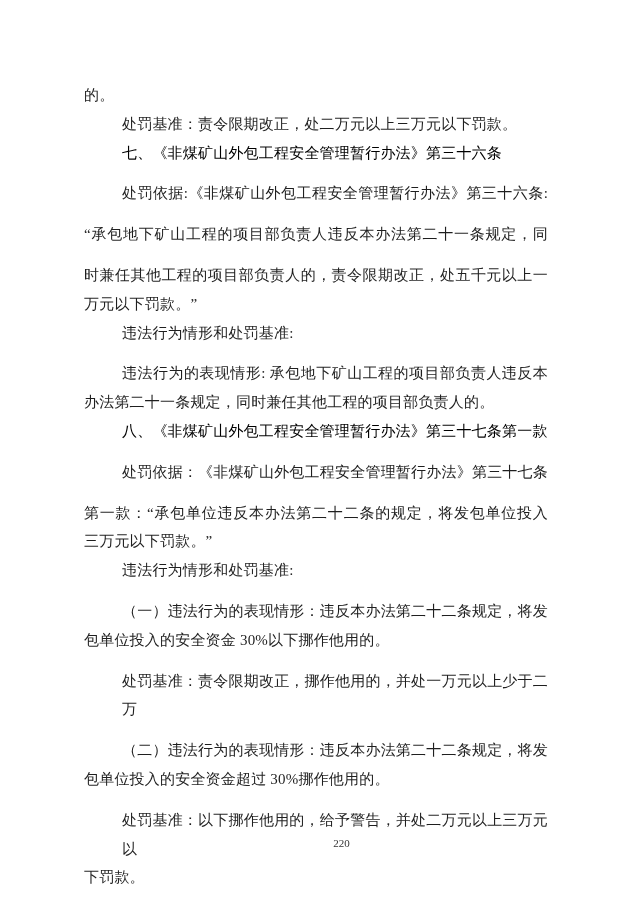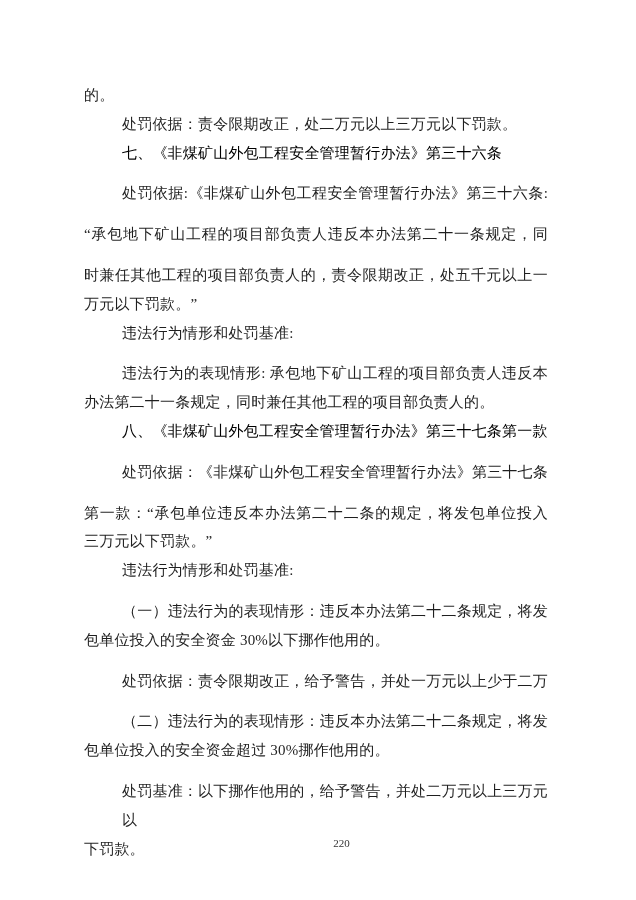--- a/index.html
+++ b/index.html
@@ -56,36 +56,36 @@
     font-family: "Liberation Serif", "DejaVu Serif", serif;
     margin-left: 47px;
   }
 </style>
 </head>
 <body>
 
 <div class="page">
   <div class="doc-body">
       <div class="line">的。</div>
-      <div class="line indent">处罚依据：责令限期改正，处二万元以上三万元以下罚款。</div>
+      <div class="line indent">处罚基准：责令限期改正，处二万元以上三万元以下罚款。</div>
       <div class="line heading indent">七、《非煤矿山外包工程安全管理暂行办法》第三十六条</div>
       <div class="line indent fill">处罚依据:《非煤矿山外包工程安全管理暂行办法》第三十六条:</div>
       <div class="line fill">“承包地下矿山工程的项目部负责人违反本办法第二十一条规定，同</div>
       <div class="line fill">时兼任其他工程的项目部负责人的，责令限期改正，处五千元以上一</div>
       <div class="line">万元以下罚款。”</div>
       <div class="line indent">违法行为情形和处罚基准:</div>
       <div class="line indent fill">违法行为的表现情形: 承包地下矿山工程的项目部负责人违反本</div>
       <div class="line">办法第二十一条规定，同时兼任其他工程的项目部负责人的。</div>
       <div class="line heading indent">八、《非煤矿山外包工程安全管理暂行办法》第三十七条第一款</div>
       <div class="line indent fill">处罚依据：《非煤矿山外包工程安全管理暂行办法》第三十七条</div>
       <div class="line fill">第一款：“承包单位违反本办法第二十二条的规定，将发包单位投入</div>
       <div class="line">三万元以下罚款。”</div>
       <div class="line indent">违法行为情形和处罚基准:</div>
       <div class="line indent fill">（一）违法行为的表现情形：违反本办法第二十二条规定，将发</div>
       <div class="line">包单位投入的安全资金 30%以下挪作他用的。</div>
-      <div class="line indent fill">处罚依据：责令限期改正，给予警告，并处一万元以上少于二万</div>
+      <div class="line indent fill">处罚基准：责令限期改正，挪作他用的，并处一万元以上少于二万</div>
       <div class="line indent fill">（二）违法行为的表现情形：违反本办法第二十二条规定，将发</div>
       <div class="line">包单位投入的安全资金超过 30%挪作他用的。</div>
       <div class="line indent fill">处罚基准：以下挪作他用的，给予警告，并处二万元以上三万元以</div>
       <div class="line">下罚款。</div>
     </div>
   <div class="page-footer">220</div>
 </div>
 
 </body></html>

